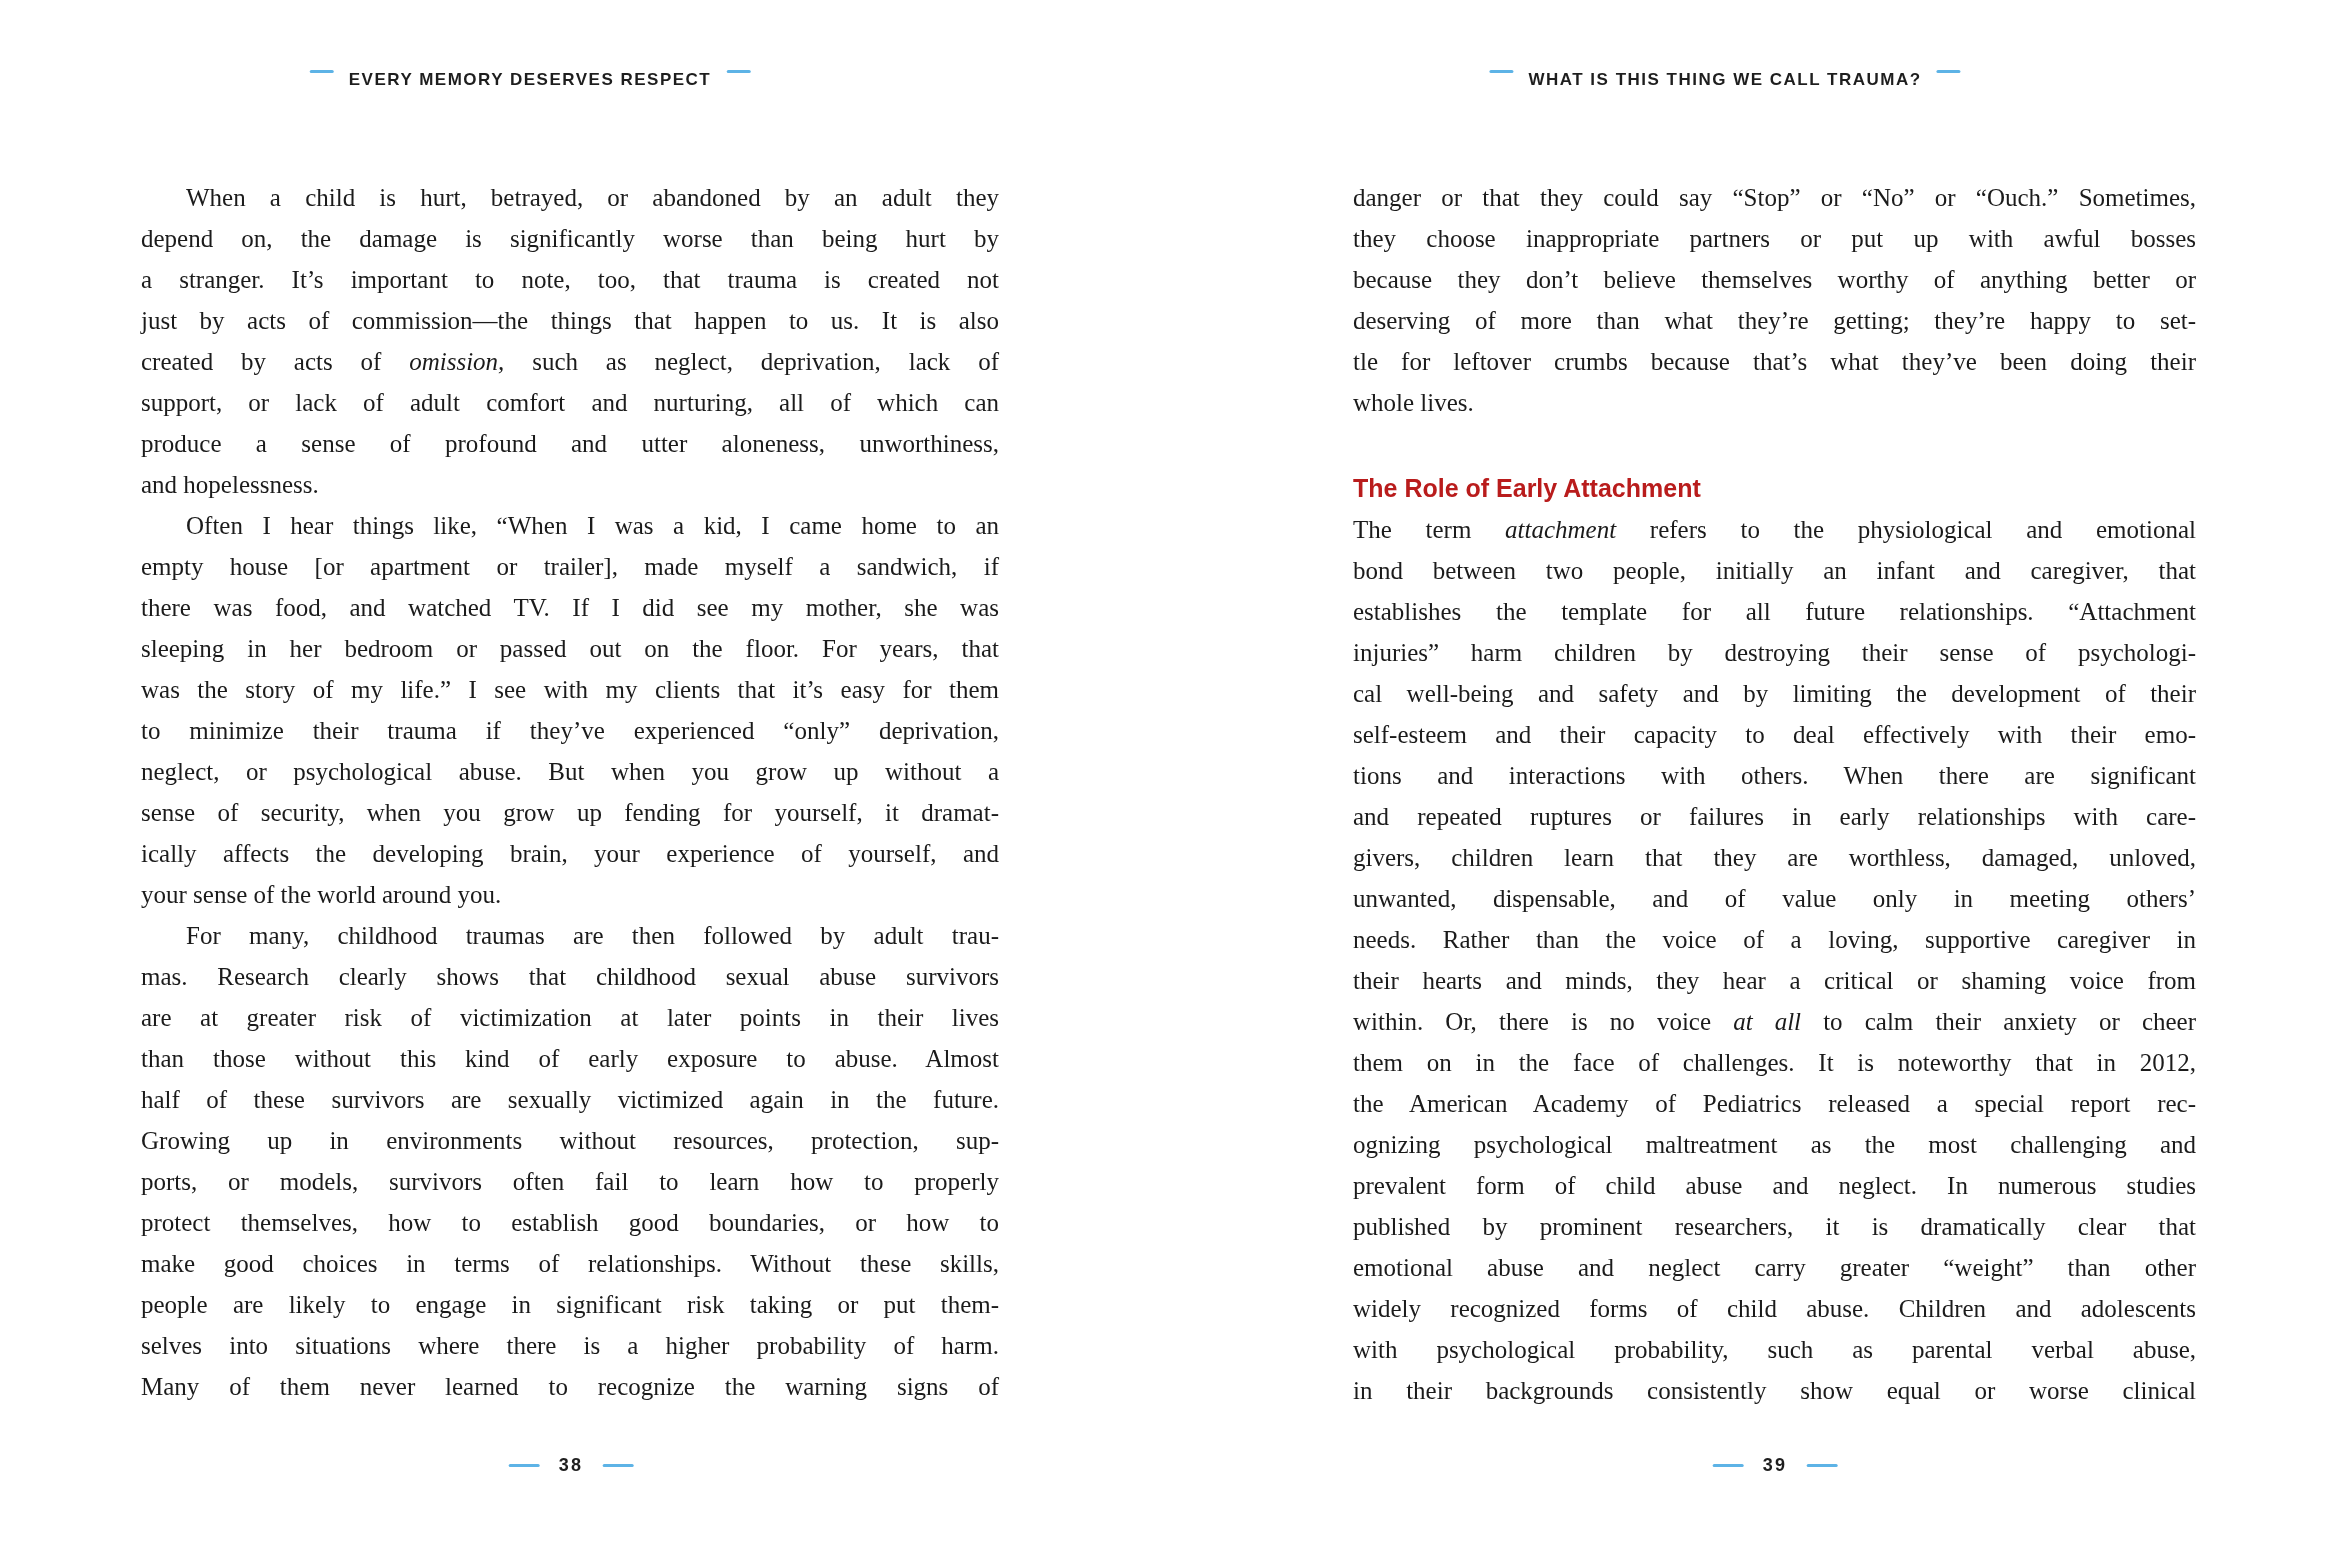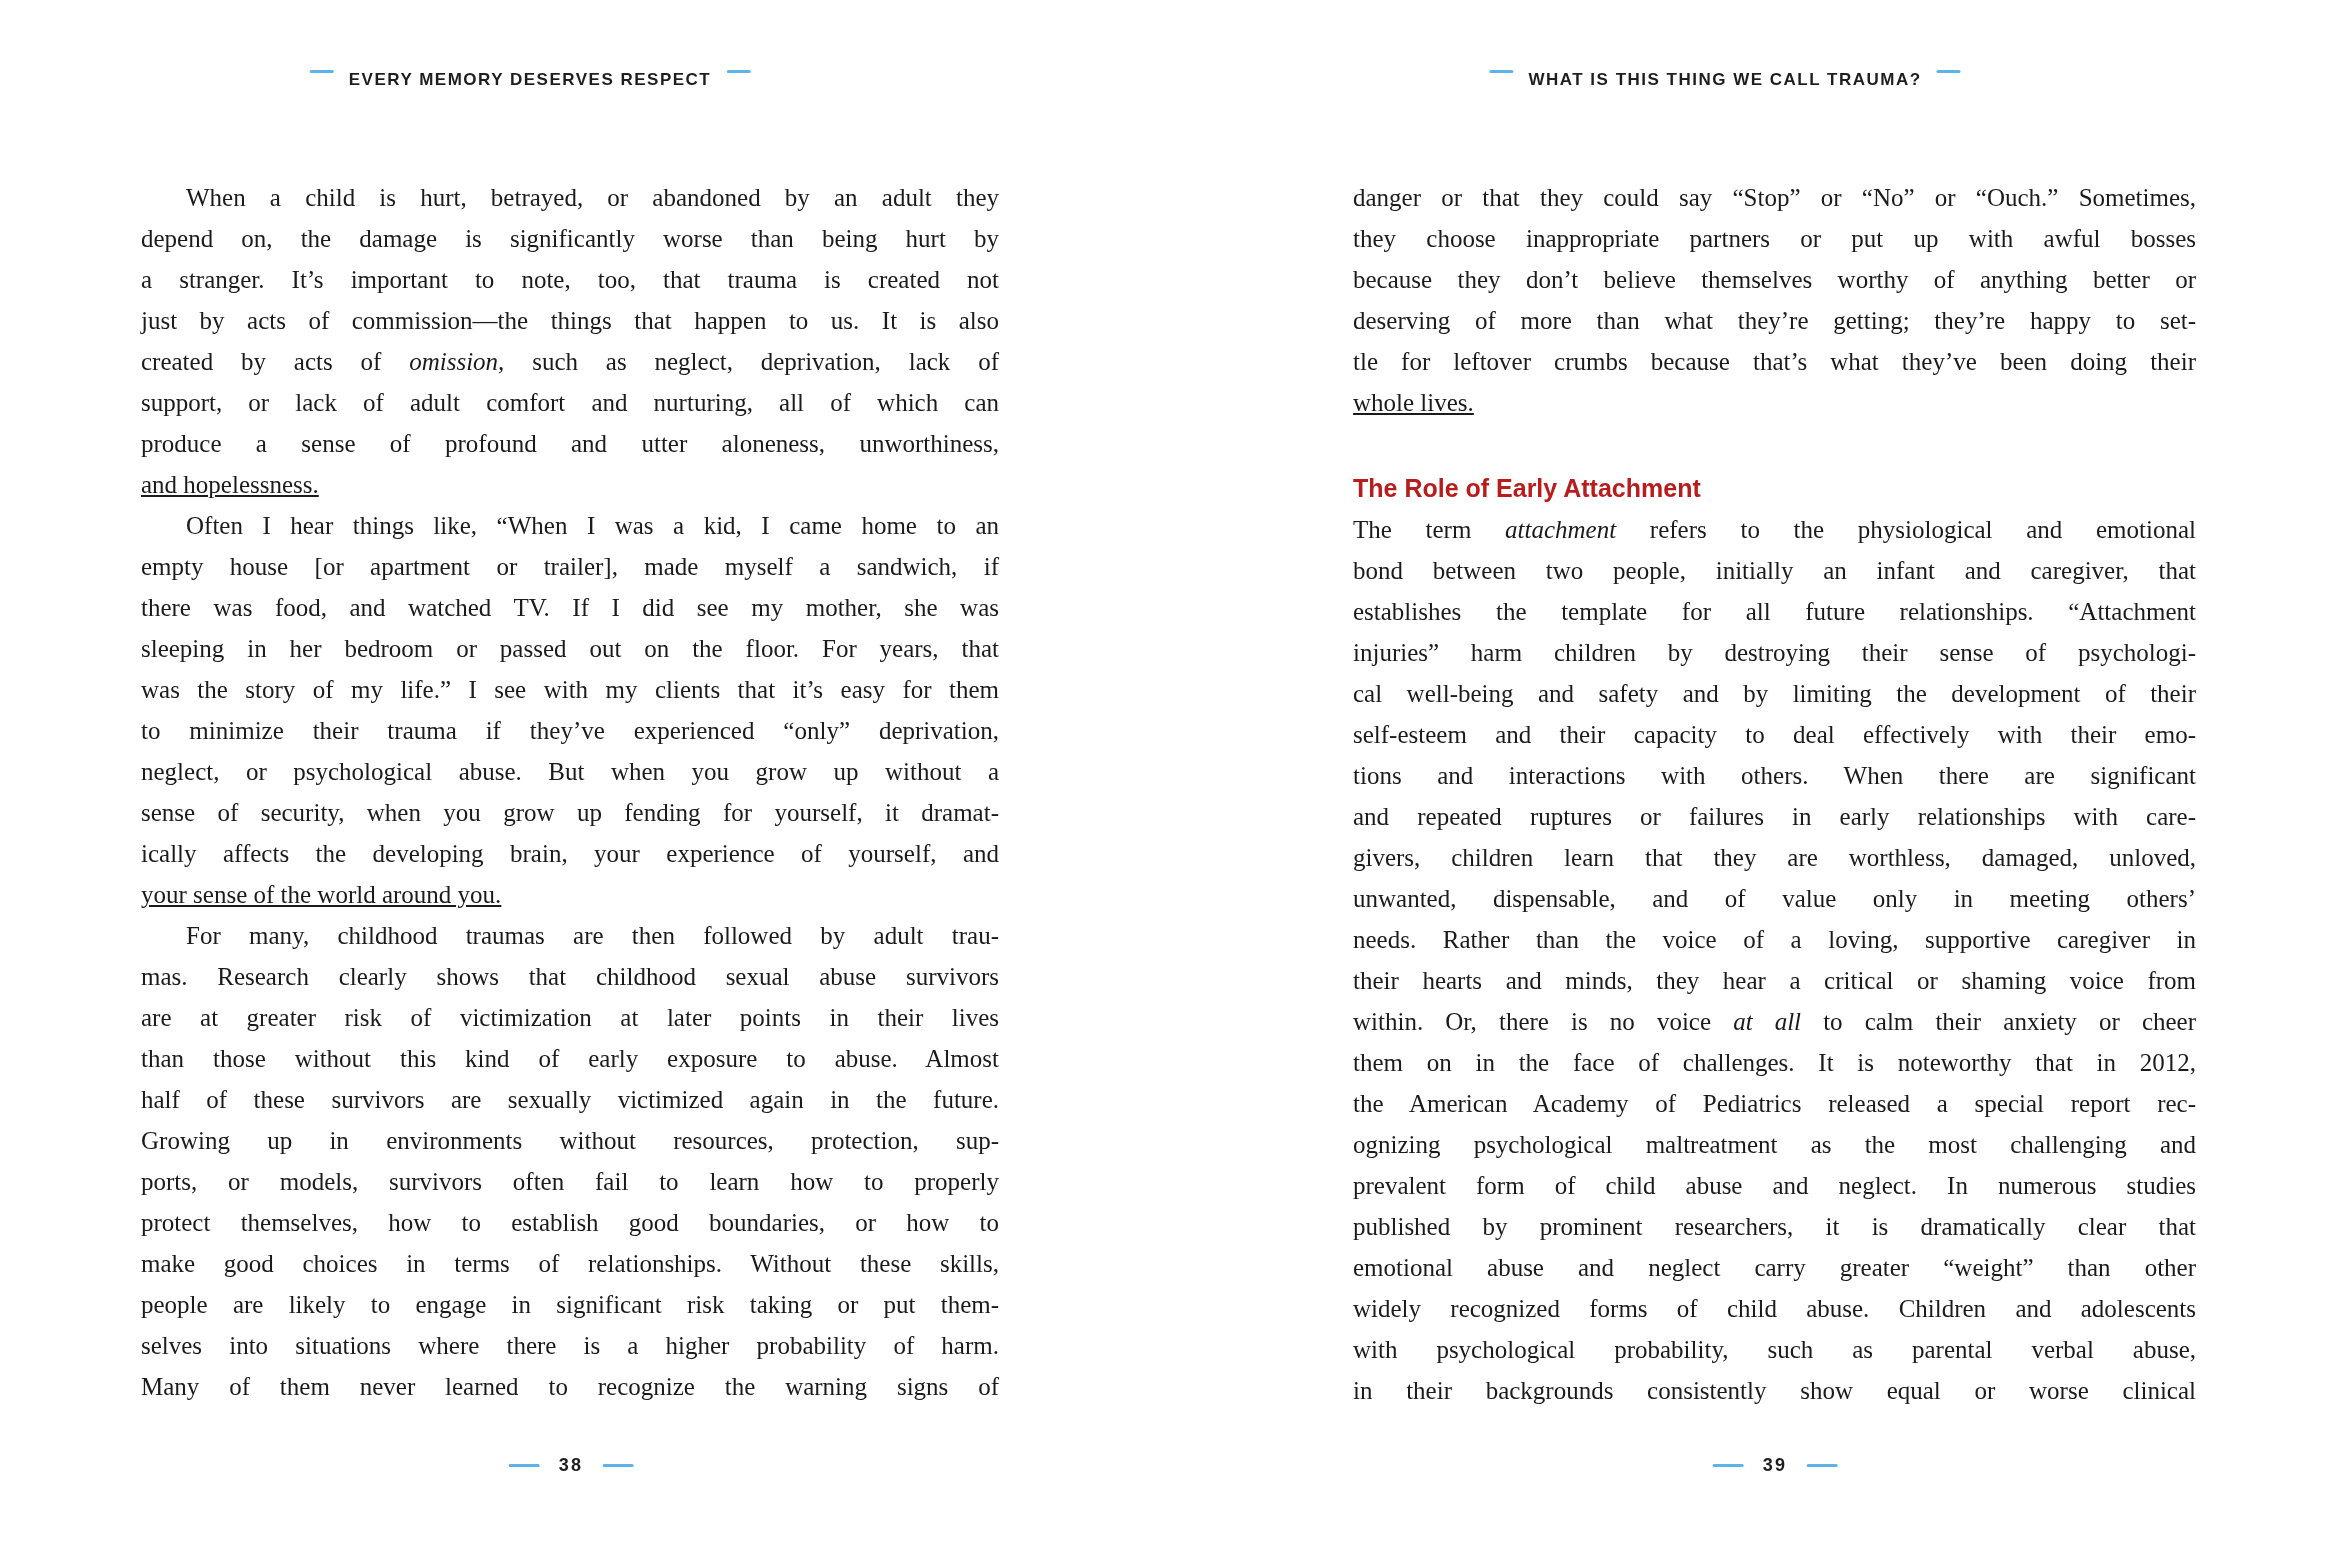--- a/index.html
+++ b/index.html
@@ -48,21 +48,21 @@
     line-height: 41px;
     color: #1b1b1b;
   }
   #body-left  { left: 141px; width: 858px; }
   #body-right { left: 1353px; width: 843px; }
   .para { margin: 0; }
   .line {
     text-align: justify;
     text-align-last: justify;
   }
-  .line.last { text-align-last: left; text-decoration: underline; }
+  .line.last { text-align-last: left; }
   .line.indent { text-indent: 45px; }
   .section-heading {
     margin-top: 45px;
     font-family: "Liberation Sans", sans-serif;
     font-size: 25px;
     font-weight: 700;
     line-height: 41px;
     letter-spacing: 0px;
     color: #b91c1c;
   }

